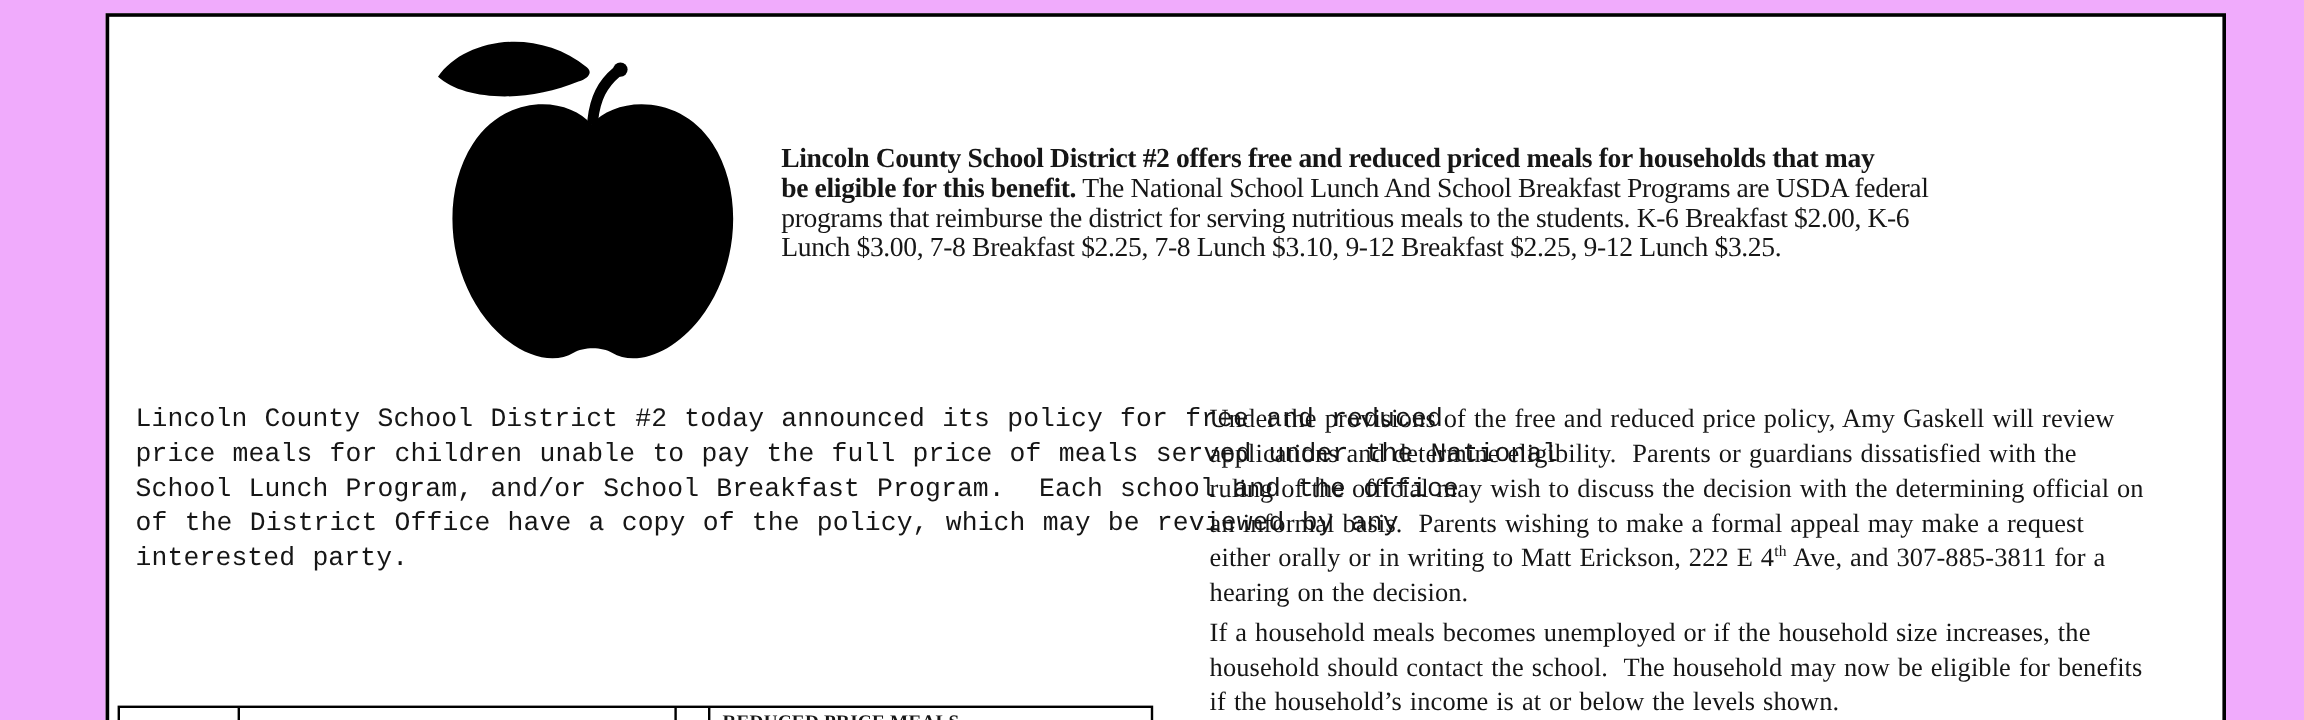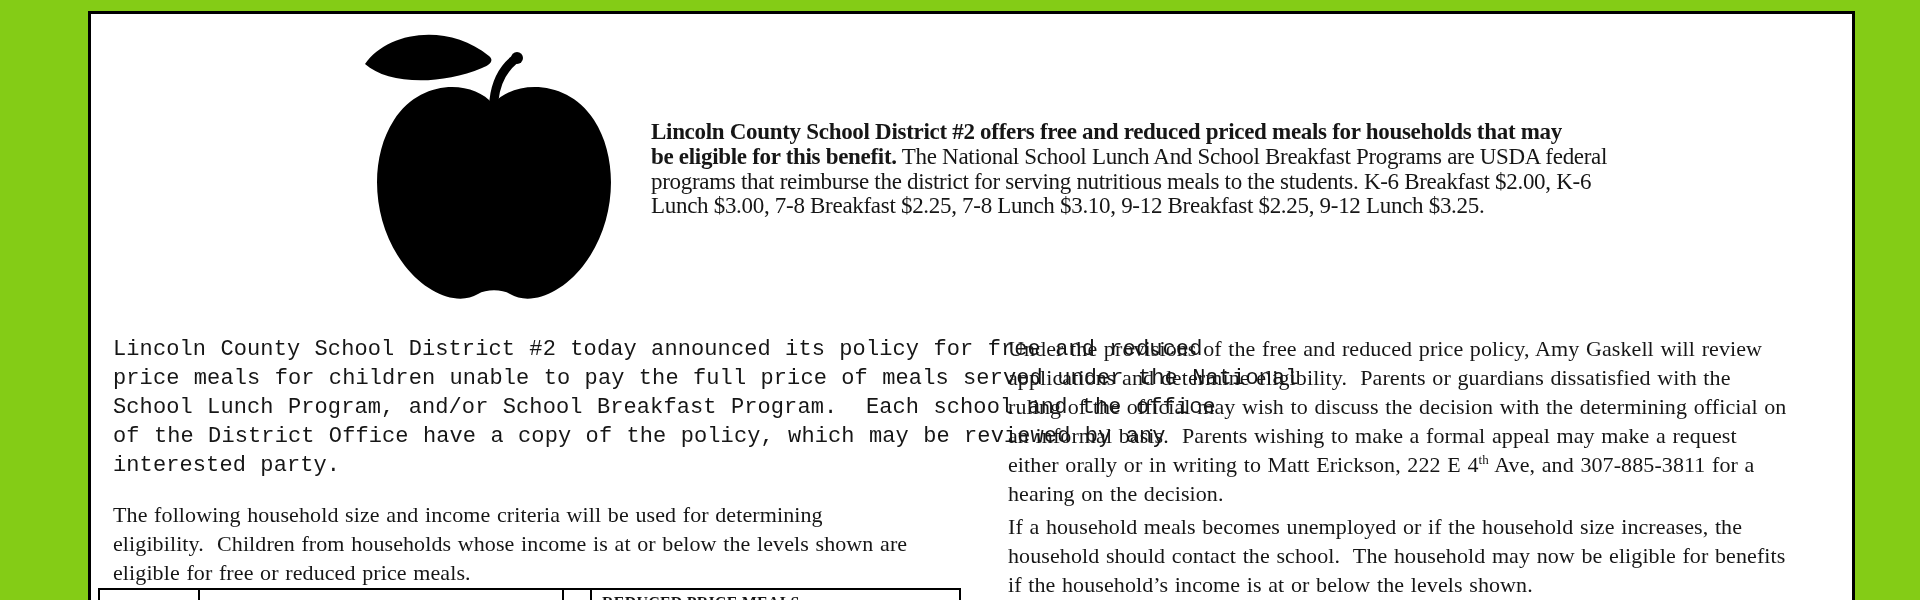--- a/index.html
+++ b/index.html
@@ -1,18 +1,18 @@
 <!DOCTYPE html>
 <html><head>
 <meta charset="utf-8">
 <style>
   html,body{margin:0;padding:0;background:#ffffff;}
   .canvas{
     position:relative;width:1920px;height:600px;overflow:hidden;
-    background:#84cc16;
+    background:#f0abfc;
     font-family:"Liberation Serif","DejaVu Serif",serif;
     color:#161616;
   }
   .page-frame{
     position:absolute;left:88px;top:11px;width:1767px;height:640px;
     border:3px solid #000;background:#fff;box-sizing:border-box;
   }
   .apple-wrap{position:absolute;left:270px;top:12px;width:268px;height:276px;}
   .intro{
     position:absolute;left:560px;top:106px;width:1140px;
@@ -59,23 +59,20 @@
     <div class="intro"><span class="b">Lincoln County School District #2 offers free and reduced priced meals for households that may
 be eligible for this benefit.</span><span> The National School Lunch And School Breakfast Programs are USDA federal
 programs that reimburse the district for serving nutritious meals to the students. K-6 Breakfast $2.00, K-6
 Lunch $3.00, 7-8 Breakfast $2.25, 7-8 Lunch $3.10, 9-12 Breakfast $2.25, 9-12 Lunch $3.25.</span></div>
 
     <div class="col-text lp1">Lincoln County School District #2 today announced its policy for free and reduced
 price meals for children unable to pay the full price of meals served under the National
 School Lunch Program, and/or School Breakfast Program.  Each school and the office
 of the District Office have a copy of the policy, which may be reviewed by any
 interested party.</div>
-    <div class="col-text lp2">The following household size and income criteria will be used for determining
-eligibility.  Children from households whose income is at or below the levels shown are
-eligible for free or reduced price meals.</div>
 
     <div class="col-text rp1"><span>Under the provisions of the free and reduced price policy, Amy Gaskell will review
 applications and determine eligibility.  Parents or guardians dissatisfied with the
 ruling of the official may wish to discuss the decision with the determining official on
 an informal basis.  Parents wishing to make a formal appeal may make a request
 either orally or in writing to Matt Erickson, 222 E 4</span><sup>th</sup><span> Ave, and 307-885-3811 for a
 hearing on the decision.</span></div>
     <div class="col-text rp2">If a household meals becomes unemployed or if the household size increases, the
 household should contact the school.  The household may now be eligible for benefits
 if the household’s income is at or below the levels shown.</div>

